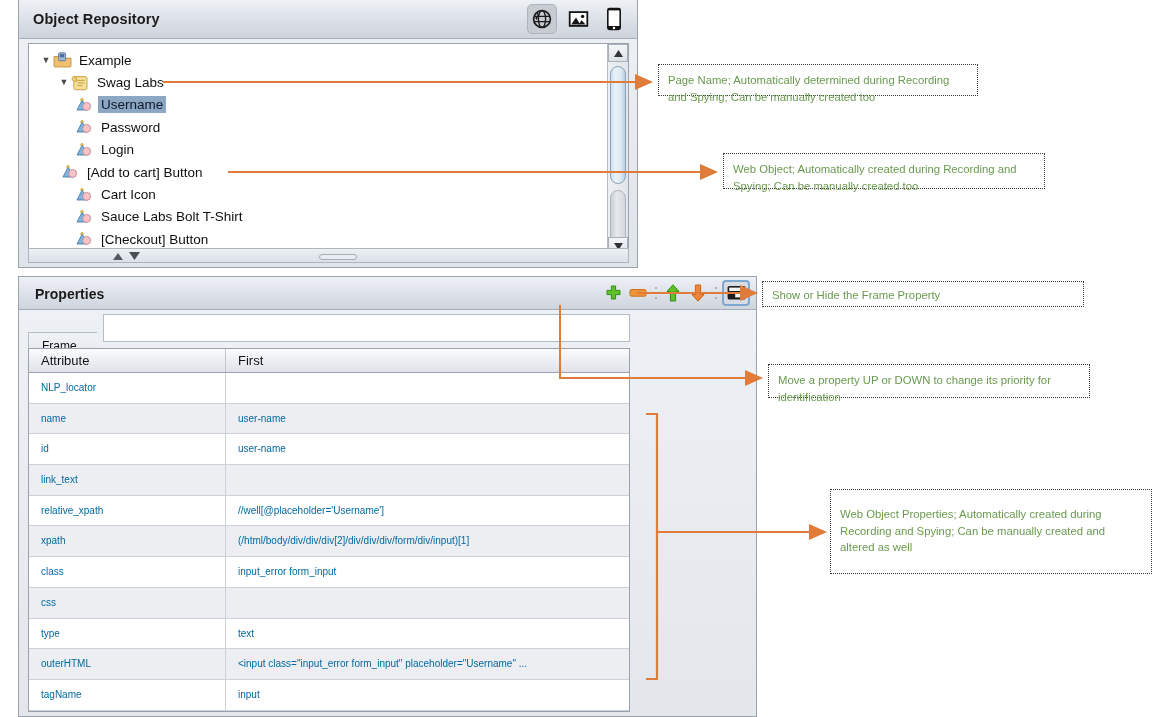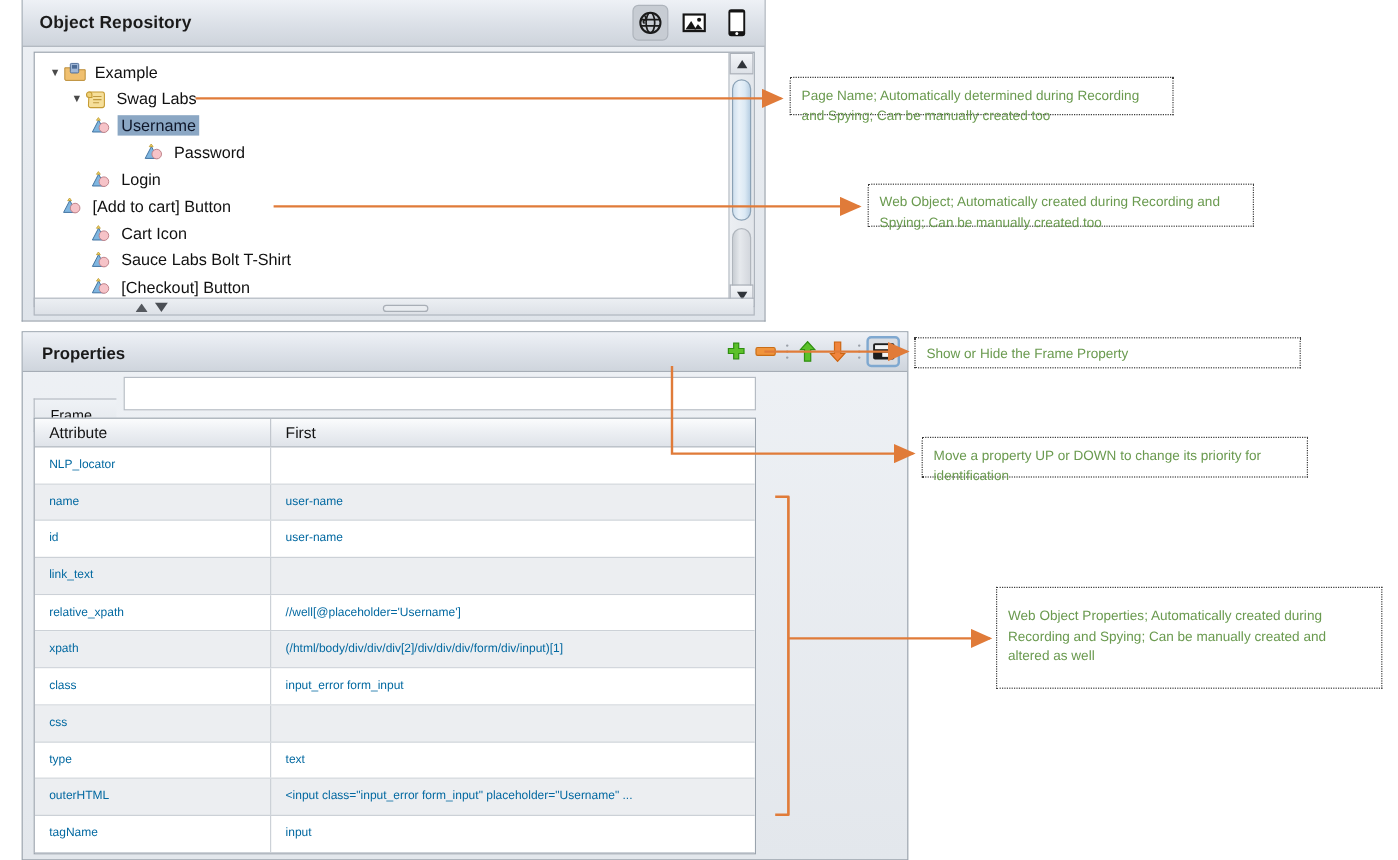--- a/index.html
+++ b/index.html
@@ -220,21 +220,21 @@
           <span class="tico">
             <svg width="18" height="16" viewBox="0 0 18 16">
               <path d="M2 13 L7.2 3 L12.2 13 Z" fill="#7fb6e0" stroke="#3d6f9e" stroke-width="0.8"></path>
               <circle cx="11.6" cy="9.4" r="4" fill="#f6c3c8" stroke="#bd7f87" stroke-width="0.8"></circle>
               <path d="M5.4 3.2 L8.6 3.2 L7 1 Z" fill="#f4d96a" stroke="#bd9a33" stroke-width="0.7"></path>
             </svg>
           </span>
           <span class="lbl">Username</span>
         </div>
 
-        <div class="tnode" style="padding-left:46px;margin-left:44px;">
+        <div class="tnode" style="padding-left:46px;">
           <span class="tico">
             <svg width="18" height="16" viewBox="0 0 18 16">
               <path d="M2 13 L7.2 3 L12.2 13 Z" fill="#7fb6e0" stroke="#3d6f9e" stroke-width="0.8"></path>
               <circle cx="11.6" cy="9.4" r="4" fill="#f6c3c8" stroke="#bd7f87" stroke-width="0.8"></circle>
               <path d="M5.4 3.2 L8.6 3.2 L7 1 Z" fill="#f4d96a" stroke="#bd9a33" stroke-width="0.7"></path>
             </svg>
           </span>
           <span class="lbl">Password</span>
         </div>
 
@@ -242,21 +242,21 @@
           <span class="tico">
             <svg width="18" height="16" viewBox="0 0 18 16">
               <path d="M2 13 L7.2 3 L12.2 13 Z" fill="#7fb6e0" stroke="#3d6f9e" stroke-width="0.8"></path>
               <circle cx="11.6" cy="9.4" r="4" fill="#f6c3c8" stroke="#bd7f87" stroke-width="0.8"></circle>
               <path d="M5.4 3.2 L8.6 3.2 L7 1 Z" fill="#f4d96a" stroke="#bd9a33" stroke-width="0.7"></path>
             </svg>
           </span>
           <span class="lbl">Login</span>
         </div>
 
-        <div class="tnode" style="padding-left:22px;">
+        <div class="tnode" style="padding-left:32px;">
           <span class="tico">
             <svg width="18" height="16" viewBox="0 0 18 16">
               <path d="M2 13 L7.2 3 L12.2 13 Z" fill="#7fb6e0" stroke="#3d6f9e" stroke-width="0.8"></path>
               <circle cx="11.6" cy="9.4" r="4" fill="#f6c3c8" stroke="#bd7f87" stroke-width="0.8"></circle>
               <path d="M5.4 3.2 L8.6 3.2 L7 1 Z" fill="#f4d96a" stroke="#bd9a33" stroke-width="0.7"></path>
             </svg>
           </span>
           <span class="lbl">[Add to cart] Button</span>
         </div>
 

